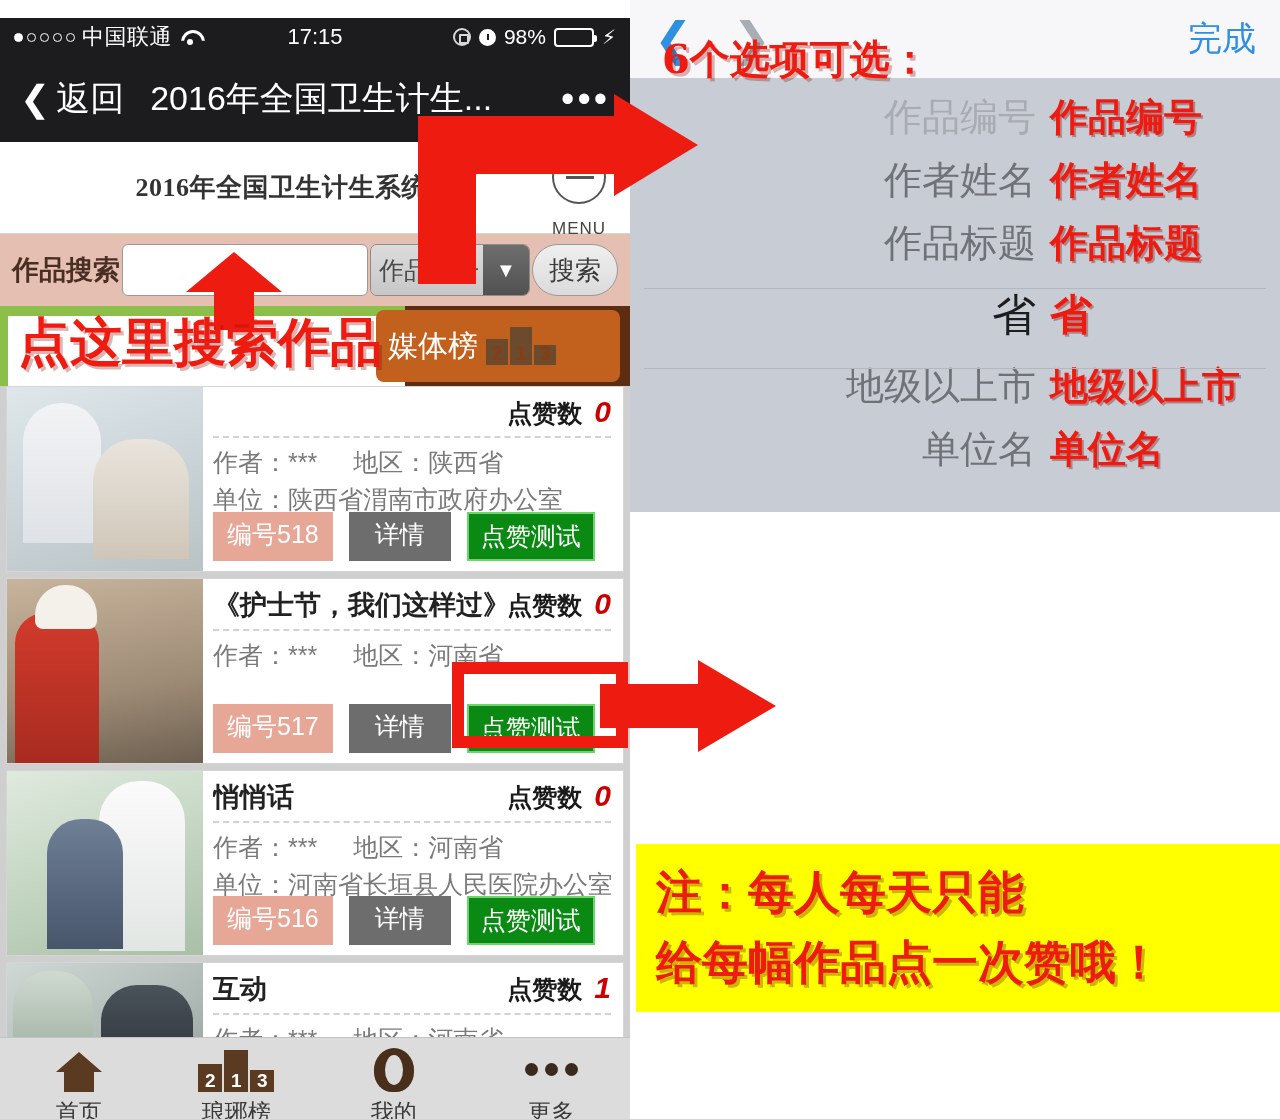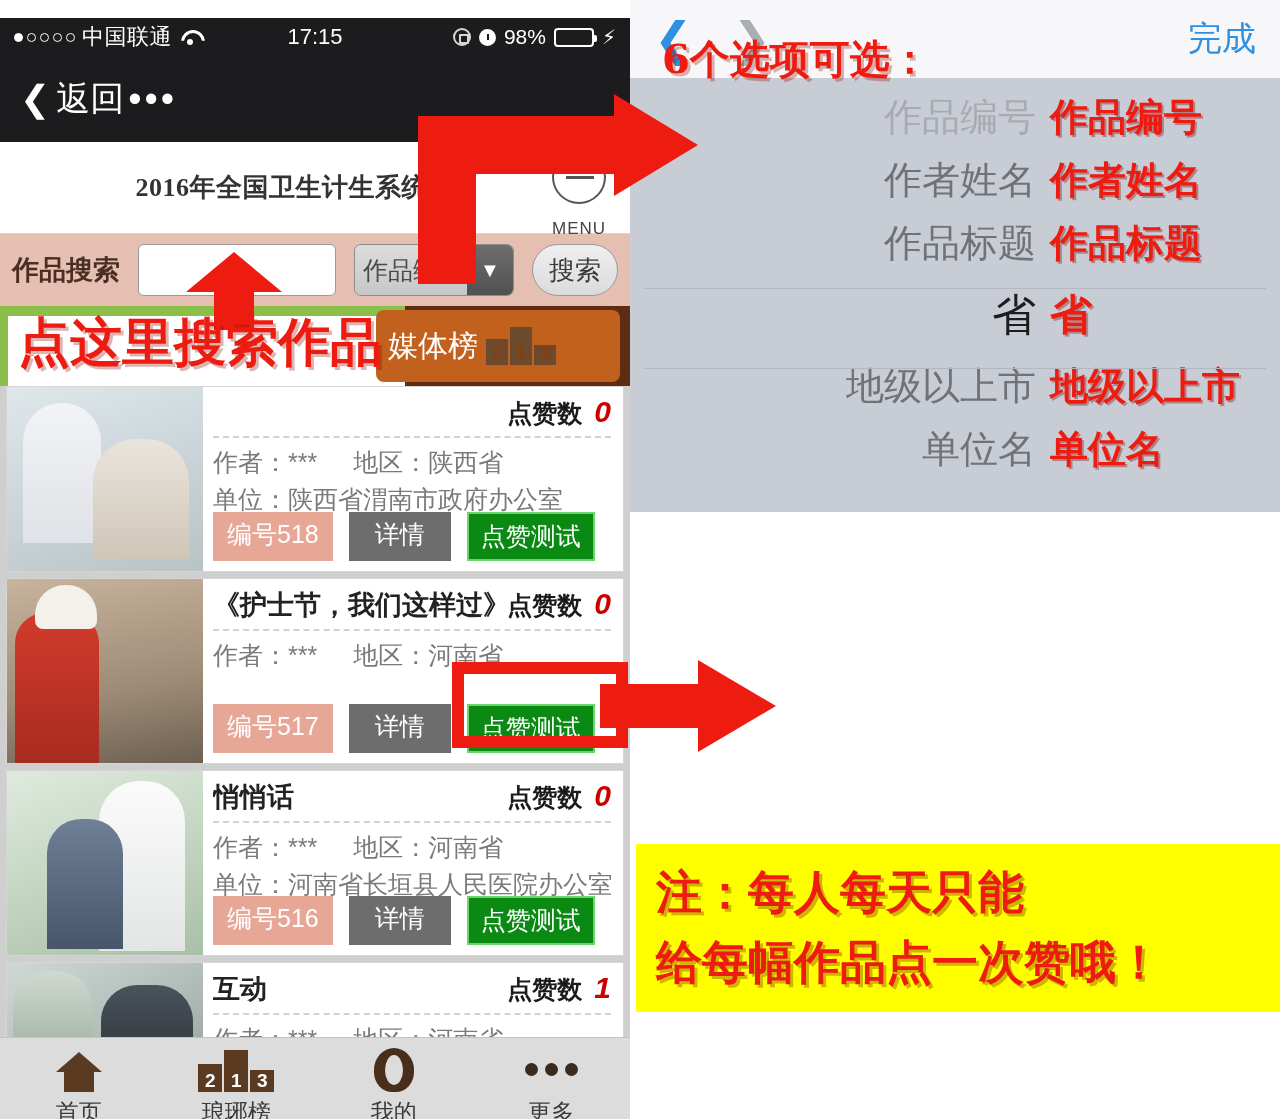--- a/index.html
+++ b/index.html
@@ -82,21 +82,21 @@
   .menu-circle { width: 54px; height: 54px; border: 2px solid #555;
     border-radius: 50%; position: relative; margin: 0 auto; }
   .menu-circle::after { content:""; position: absolute; left: 12px; top: 24px;
     width: 28px; height: 3px; background: #555; }
   .menu-label { font-size: 17px; color: #444; letter-spacing: 1px;
     margin-top: 15px; }
 
   
   .search-row {
     background: #e4bfb2; padding: 10px 12px; display: flex; align-items: center;
-    gap: 18px; height: 72px;
+    gap: 2px; height: 72px;
   }
   .search-label { font-size: 27px; color: #4a2e22; font-weight: bold;
     white-space: nowrap; }
   .search-input {
     flex: 1; height: 52px; background: #fff; border: 1px solid #9a9a9a;
     border-radius: 6px; font-size: 24px; padding: 0 10px; outline: none;
     min-width: 0;
   }
   .select-wrap { display: flex; height: 52px; border: 1px solid #8c8c8c;
     border-radius: 7px; overflow: hidden; flex: 0 0 auto; }
@@ -321,20 +321,21 @@
         </span>
         <span class="bolt">⚡</span>
       </div>
     </div>
 
     <div class="nav-bar">
       <div class="nav-back">
         <span class="chev-l">❮</span>
         <span>返回</span>
       </div>
+      <div class="nav-title">2016年全国卫生计生...</div>
       <div class="nav-dots">•••</div>
     </div>
 
     <div class="site-header">
       <div class="site-title">2016年全国卫生计生系统摄</div>
       <div class="menu-btn">
         <div class="menu-circle"></div>
         <div class="menu-label">MENU</div>
       </div>
     </div>

